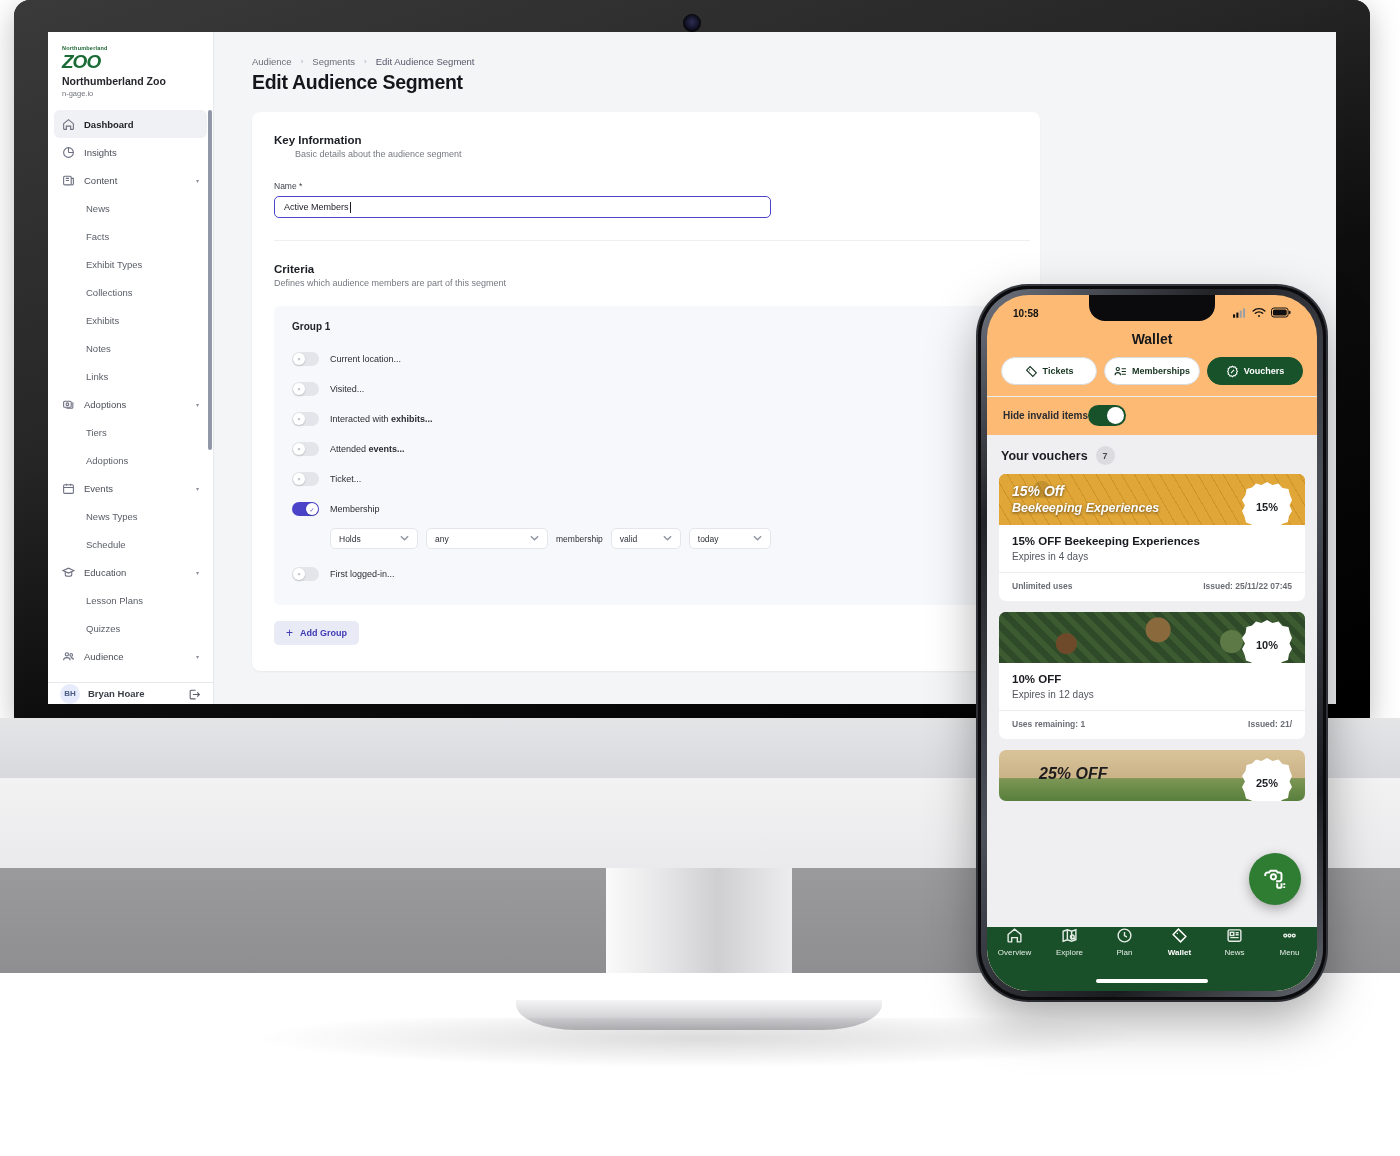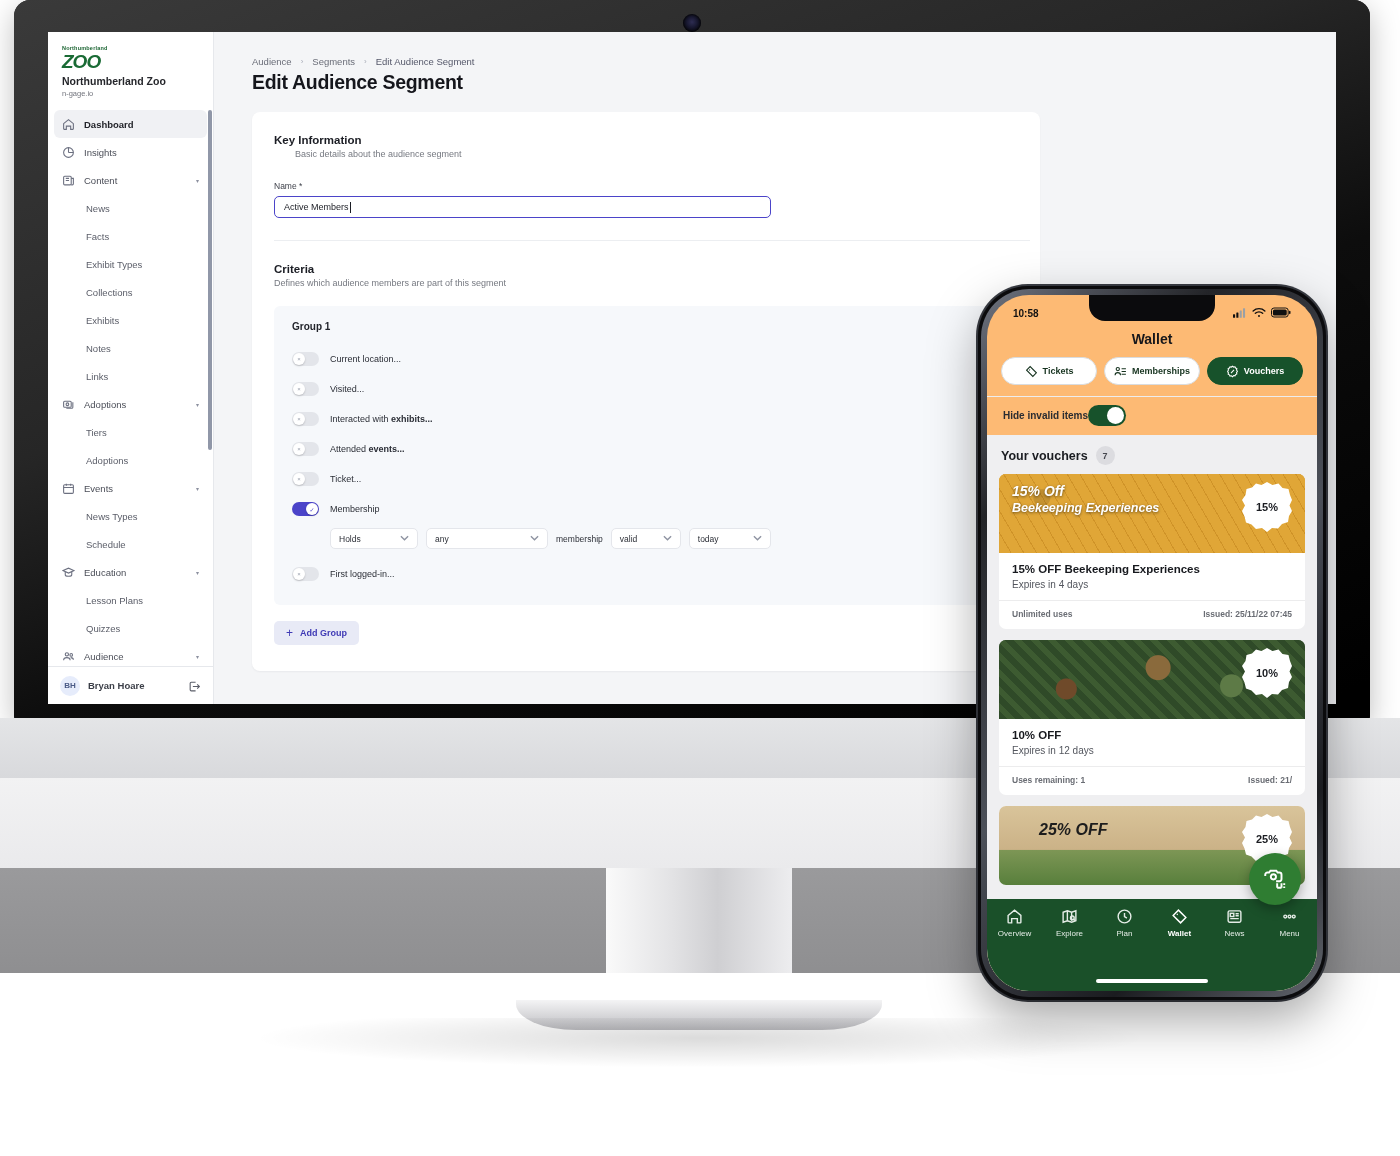--- a/index.html
+++ b/index.html
@@ -62,21 +62,21 @@
     display:flex; align-items:center; gap:9px;
     height:28px; margin:0 6px; padding:0 8px; border-radius:6px;
     font-size:9.5px; color:#4b4e58; cursor:pointer; position:relative;
   }
   .nav-item.active { background:#f0f1f4; color:#23242a; font-weight:600; }
   .nav-item .ico { width:13px; height:13px; flex:0 0 13px; display:block; color:#6c7080; }
   .nav-item.sub { padding-left:32px; font-size:9.5px; color:#5a5d68; }
   .nav-item .caret { margin-left:auto; font-size:6px; color:#8d91a0; }
 
   .user-bar {
-    border-top:1px solid #e6e8ec; height:38px; display:flex; align-items:center;
+    border-top:1px solid #e6e8ec; height:22px; display:flex; align-items:center;
     gap:8px; padding:0 12px; background:#fff;
   }
   .avatar {
     width:20px; height:20px; border-radius:50%; background:#e6ecfb;
     color:#4a5a86; font-size:8px; font-weight:700;
     display:flex; align-items:center; justify-content:center;
   }
   .user-name { font-size:9.5px; color:#3b3e47; font-weight:600; }
   .logout-ico { margin-left:auto; width:13px; height:13px; color:#5a5d68; }
 
@@ -227,21 +227,21 @@
 
   .v-list { background:#efeff1; padding:11px 0 0 0; height:100%; }
   .v-head { display:flex; align-items:center; gap:8px; padding:0 14px 9px 14px;}
   .v-head-title { font-size:12.5px; font-weight:800; color:#1a1c21; }
   .v-count {
     min-width:19px; height:19px; border-radius:50%; background:#dcdce0;
     display:flex; align-items:center; justify-content:center;
     font-size:9px; font-weight:700; color:#46484f;
   }
   .v-card { background:#fff; margin:0 12px 11px 12px; border-radius:7px; overflow:hidden; }
-  .v-img { height:79px; position:relative; }
+  .v-img { height:51px; position:relative; }
   .v-img.honey {
     background:
       radial-gradient(circle at 14% 30%, rgba(0,0,0,.12) 0 8px, transparent 9px),
       repeating-linear-gradient(60deg,#e0a637 0 10px,#cf9328 10px 11px),
       repeating-linear-gradient(-60deg,#d8a033 0 10px,#c88f25 10px 11px),
       linear-gradient(180deg,#dda53a,#c89026);
   }
   .v-img.wreath {
     background:
       radial-gradient(circle at 22% 62%, #6f4a2a 0 10px, transparent 11px),
@@ -273,22 +273,22 @@
     border-top:1px solid #ececed; display:flex; justify-content:space-between;
     padding:8px 13px 10px 13px; font-size:8.5px; color:#6a6d74; font-weight:600;
   }
 
   .fab {
     position:absolute; right:16px; bottom:86px; width:52px; height:52px; border-radius:50%;
     background:#2f7d32; color:#fff; display:flex; align-items:center; justify-content:center;
     box-shadow:0 4px 12px rgba(0,0,0,.3); z-index:9; cursor:pointer;
   }
   .bottom-nav {
-    position:absolute; left:0; right:0; bottom:0; height:92px; background:#1a5029;
-    display:flex; align-items:flex-start; padding-top:9px; z-index:8;
+    position:absolute; left:0; right:0; bottom:0; height:64px; background:#1a5029;
+    display:flex; align-items:flex-start; z-index:8;
   }
   .bn-item {
     flex:1; display:flex; flex-direction:column; align-items:center; gap:4px;
     font-size:8px; color:#e4ece6; cursor:pointer;
   }
   .bn-item.active { color:#fff; font-weight:800; }
   .bn-ico { width:17px; height:17px; display:block; }
   .home-ind {
     position:absolute; left:50%; transform:translateX(-50%); bottom:8px;
     width:112px; height:4px; border-radius:3px; background:#fff; z-index:10;

